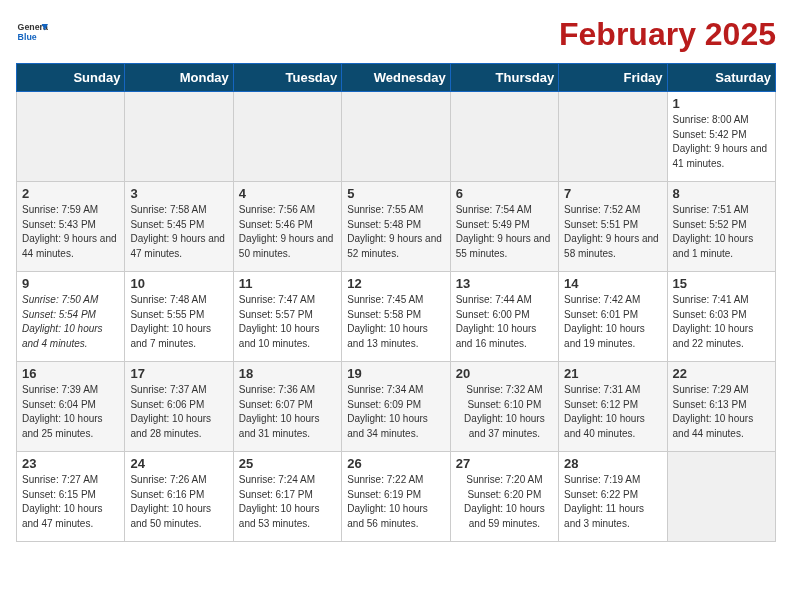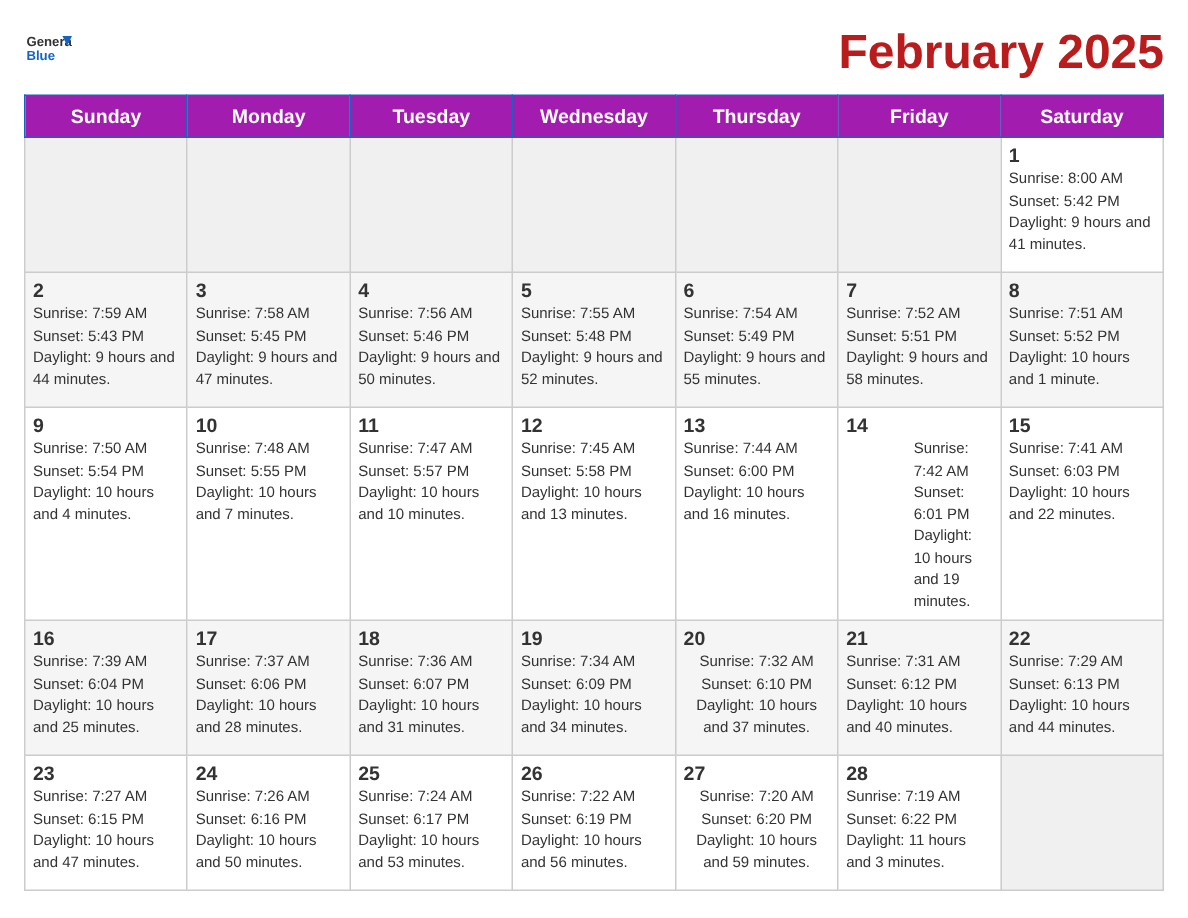--- a/index.html
+++ b/index.html
@@ -36,26 +36,26 @@
     .calendar-subtitle {
       font-size: 14px;
       color: #555;
     }
     table {
       width: 100%;
       border-collapse: collapse;
       table-layout: fixed;
     }
     thead th {
-      background-color: #a21caf;
+      background-color: #0c4a6e;
       color: white;
       font-size: 13px;
       font-weight: bold;
       padding: 6px 4px;
-      text-align: center;
+      text-align: right;
       border: 1px solid #1565c0;
     }
     td {
       border: 1px solid #ccc;
       vertical-align: top;
       padding: 4px 5px;
       height: 90px;
       font-size: 10.5px;
       color: #333;
       background: #fff;
@@ -167,21 +167,21 @@
         <td>
           <span class="day-number">8</span>
           <div class="day-info" style="white-space: pre-line;">Sunrise: 7:51 AM
 Sunset: 5:52 PM
 Daylight: 10 hours and 1 minute.</div>
         </td>
       </tr>
       <tr>
         <td>
           <span class="day-number">9</span>
-          <div class="day-info" style="white-space: pre-line;">Sunrise: 7:50 AM
+          <div class="day-info" style="white-space: pre-line; font-style: italic;">Sunrise: 7:50 AM
 Sunset: 5:54 PM
 Daylight: 10 hours and 4 minutes.</div>
         </td>
         <td>
           <span class="day-number">10</span>
           <div class="day-info" style="white-space: pre-line;">Sunrise: 7:48 AM
 Sunset: 5:55 PM
 Daylight: 10 hours and 7 minutes.</div>
         </td>
         <td>
@@ -197,21 +197,21 @@
 Daylight: 10 hours and 13 minutes.</div>
         </td>
         <td>
           <span class="day-number">13</span>
           <div class="day-info" style="white-space: pre-line;">Sunrise: 7:44 AM
 Sunset: 6:00 PM
 Daylight: 10 hours and 16 minutes.</div>
         </td>
         <td>
           <span class="day-number">14</span>
-          <div class="day-info" style="white-space: pre-line; margin-left: 45px;">Sunrise: 7:42 AM
+          <div class="day-info" style="white-space: pre-line;">Sunrise: 7:42 AM
 Sunset: 6:01 PM
 Daylight: 10 hours and 19 minutes.</div>
         </td>
         <td>
           <span class="day-number">15</span>
           <div class="day-info" style="white-space: pre-line;">Sunrise: 7:41 AM
 Sunset: 6:03 PM
 Daylight: 10 hours and 22 minutes.</div>
         </td>
       </tr>

